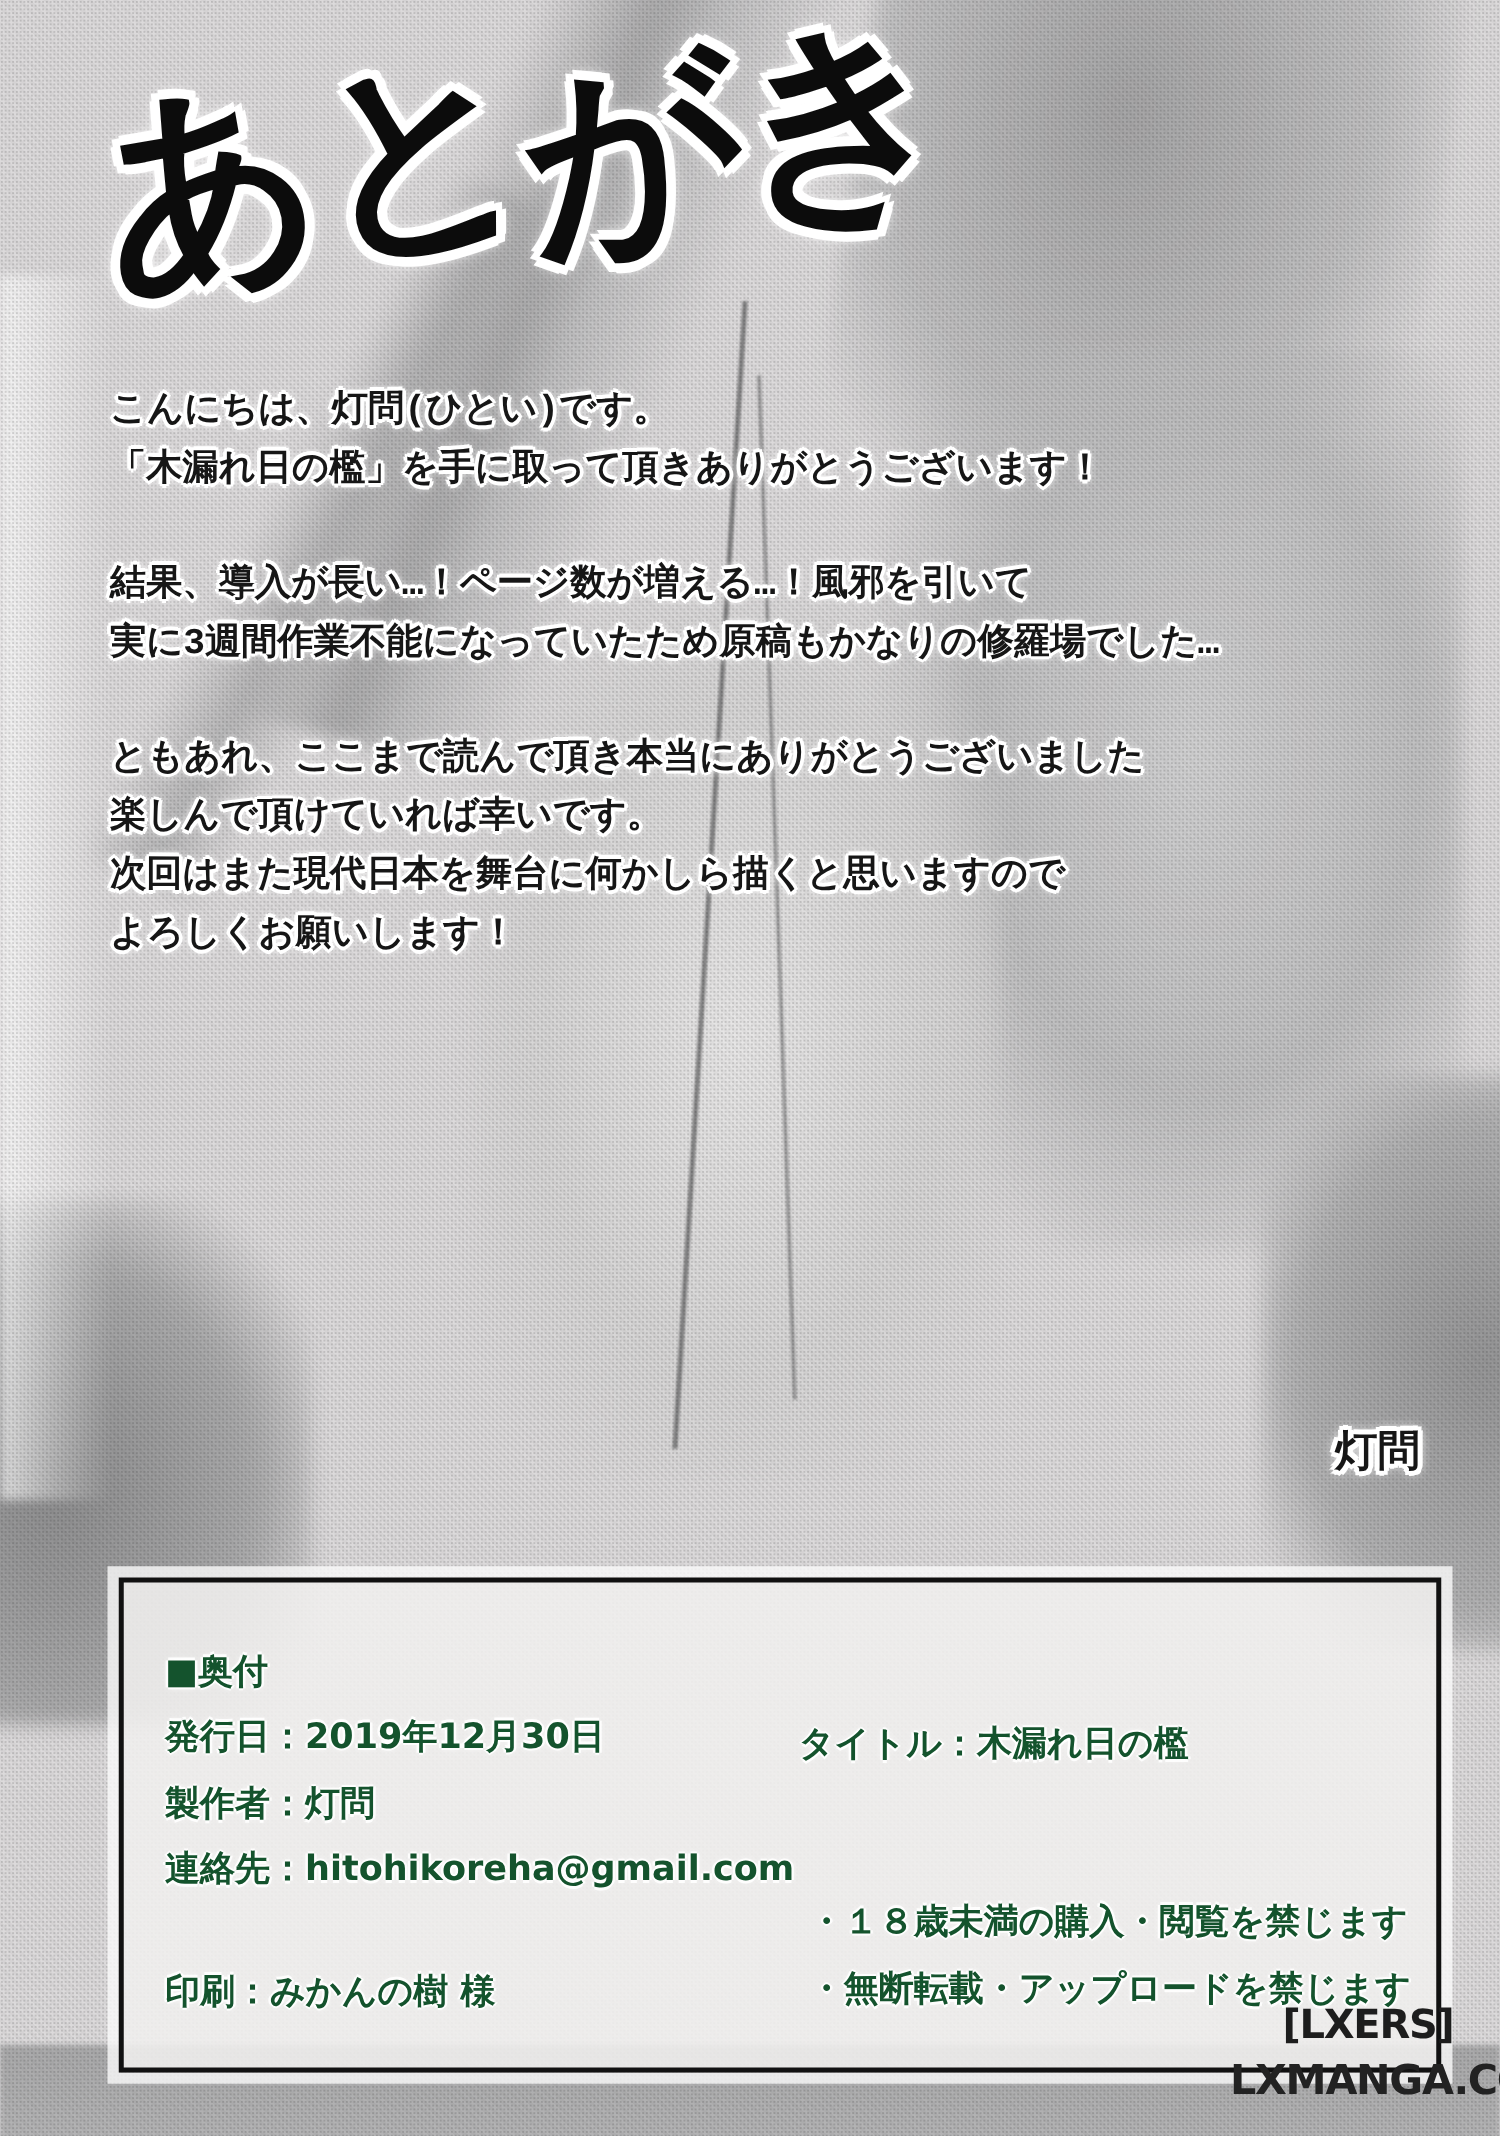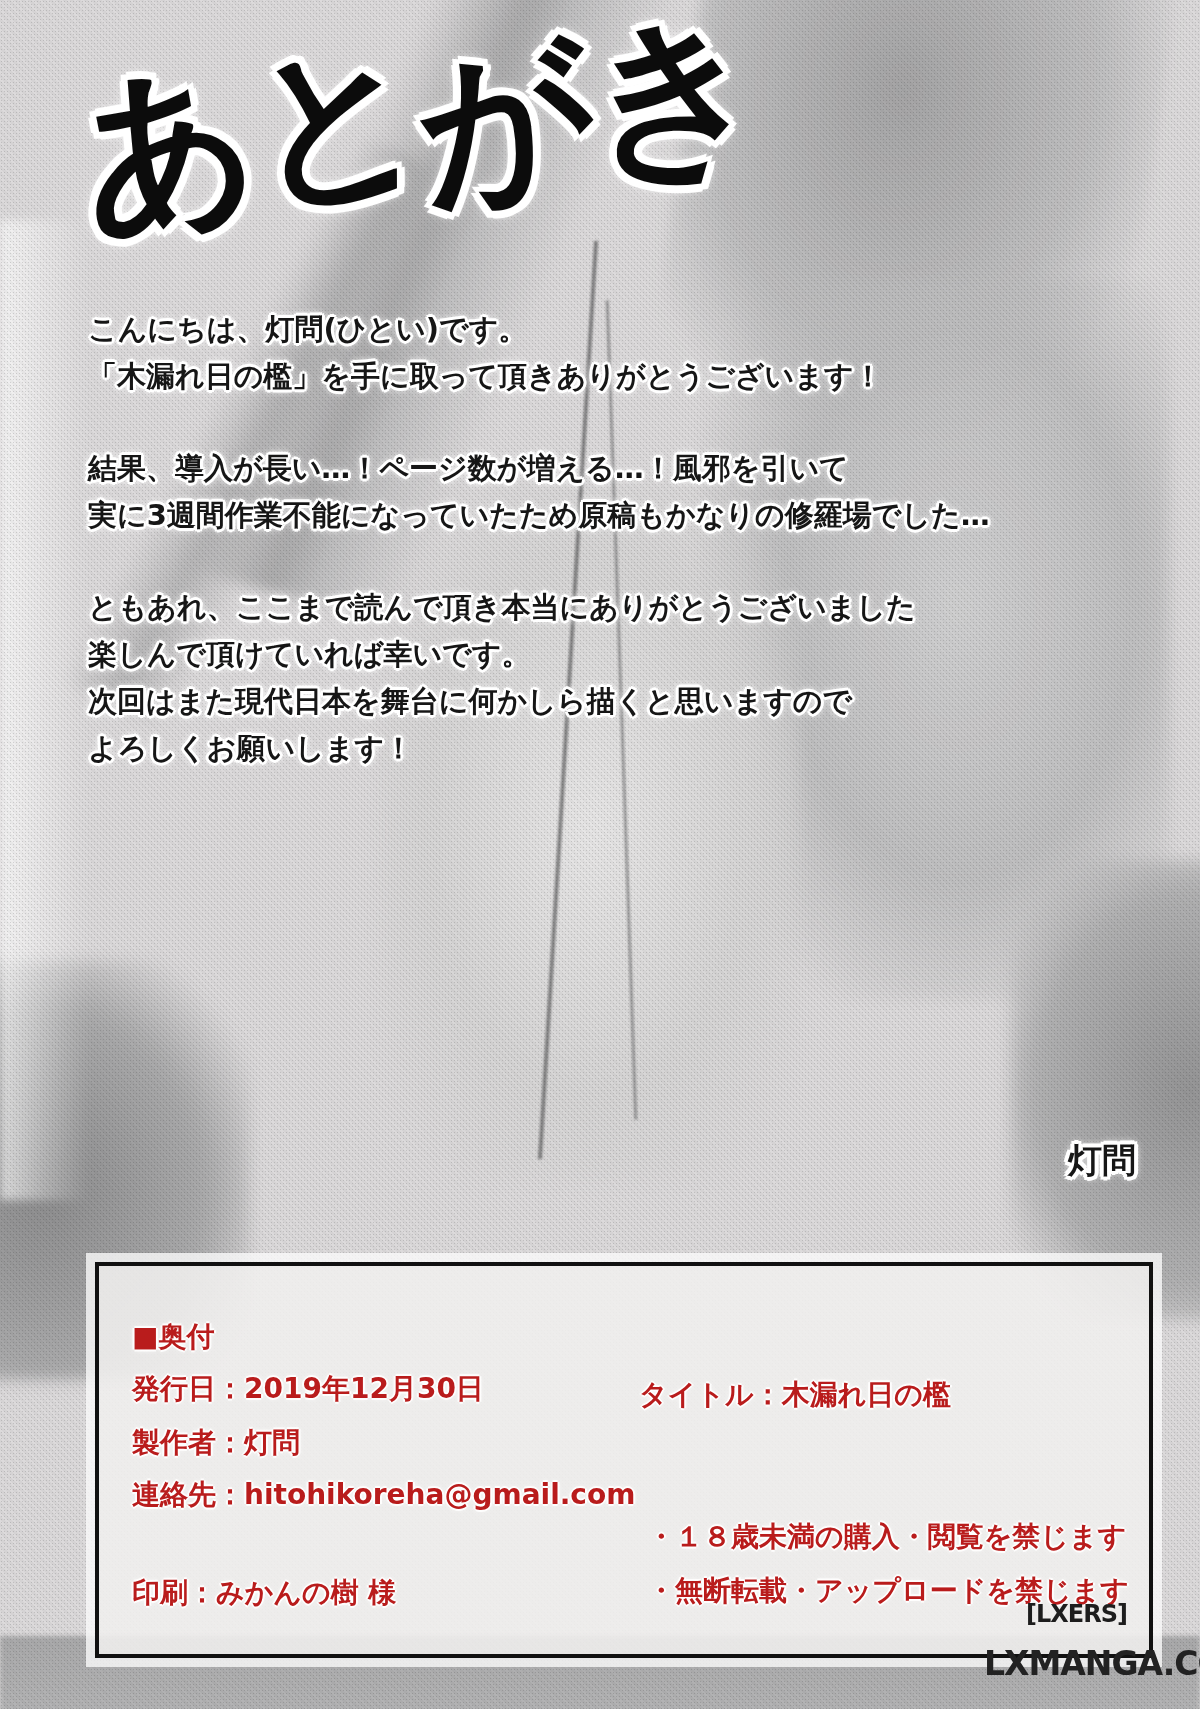--- a/index.html
+++ b/index.html
@@ -60,21 +60,21 @@
       -8px 0 0 #fff,8px 0 0 #fff,0 -8px 0 #fff,0 8px 0 #fff,
       -6px -6px 0 #fff,6px 6px 0 #fff,-6px 6px 0 #fff,6px -6px 0 #fff;
   }
   .title .ch{display:inline-block;}
   .title .ch:nth-child(1){transform:rotate(-7deg);}
   .title .ch:nth-child(2){transform:translateY(-18px) rotate(-9deg);}
   .title .ch:nth-child(3){transform:translateY(-8px) rotate(-7deg);}
   .title .ch:nth-child(4){transform:translateY(-26px) rotate(-4deg);}
   
   .afterword{position:absolute;left:88px;top:312px;width:1080px;}
-  .para{margin:0 0 58px 0;}
+  .para{margin:0 0 58px 0;font-family:Liberation Mono, monospace;}
   .line{
     font-size:29px;line-height:34px;margin-bottom:13px;
     font-weight:600;white-space:nowrap;color:#161616;
     text-shadow:
       0 0 8px #fff,0 0 8px #fff,
       -3px 0 0 #fff,3px 0 0 #fff,0 -3px 0 #fff,0 3px 0 #fff,
       -2px -2px 0 #fff,2px 2px 0 #fff,-2px 2px 0 #fff,2px -2px 0 #fff;
   }
   .signature{
     position:absolute;left:1068px;top:1138px;
@@ -85,36 +85,36 @@
       -3px -3px 0 #fff,3px 3px 0 #fff,-3px 3px 0 #fff,3px -3px 0 #fff;
   }
   
   .colophon{
     position:absolute;left:95px;top:1262px;width:1050px;height:388px;
     border:4px solid #111;
     background:rgba(240,239,238,.88);
     box-shadow:0 0 0 9px rgba(250,250,250,.8);
   }
   .colophon .item{
-    position:absolute;font-size:28px;font-weight:600;color:#b91c1c;white-space:nowrap;
+    position:absolute;font-size:28px;font-weight:600;color:#14532d;white-space:nowrap;
     text-shadow:0 0 6px rgba(255,255,255,.9),-2px 0 0 rgba(255,255,255,.9),2px 0 0 rgba(255,255,255,.9),0 -2px 0 rgba(255,255,255,.9),0 2px 0 rgba(255,255,255,.9);
   }
   .c-heading{left:33px;top:52px;font-weight:700;}
   .c-row-date{left:33px;top:104px;}
   .c-row-author{left:33px;top:158px;}
   .c-row-contact{left:33px;top:210px;}
   .c-row-print{left:33px;top:308px;}
   .c-row-title{left:540px;top:110px;}
   .c-row-circle{left:545px;top:162px;}
   .c-note-0{left:548px;top:252px;}
   .c-note-1{left:548px;top:306px;}
   
   .wm-badge{
     position:absolute;left:1026px;top:1600px;
-    font-size:24px;font-weight:800;letter-spacing:-1px;color:#1d1d1d;
+    font-size:32px;font-weight:800;letter-spacing:-1px;color:#1d1d1d;
     font-family:"DejaVu Sans","Liberation Sans",sans-serif;white-space:nowrap;
   }
   .wm-site{
     position:absolute;left:984px;top:1644px;
     font-size:33px;font-weight:800;letter-spacing:-1px;color:#222;white-space:nowrap;
   }
 </style>
 </head>
 <body>
 

